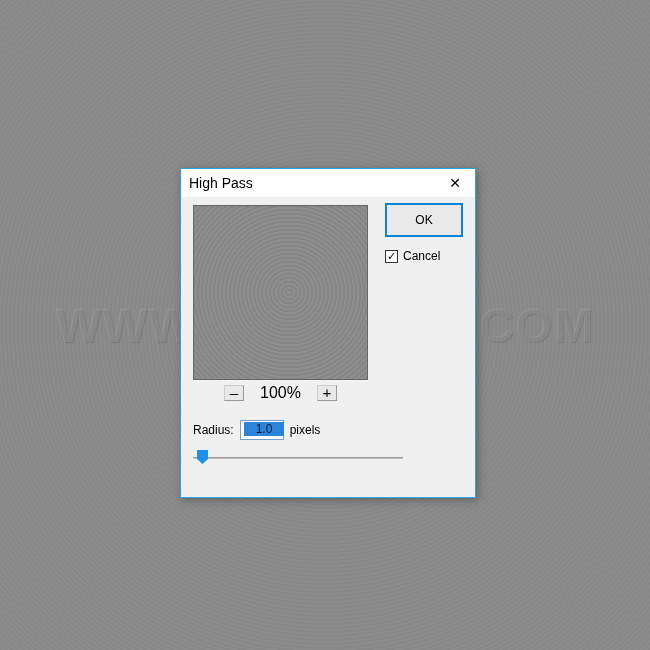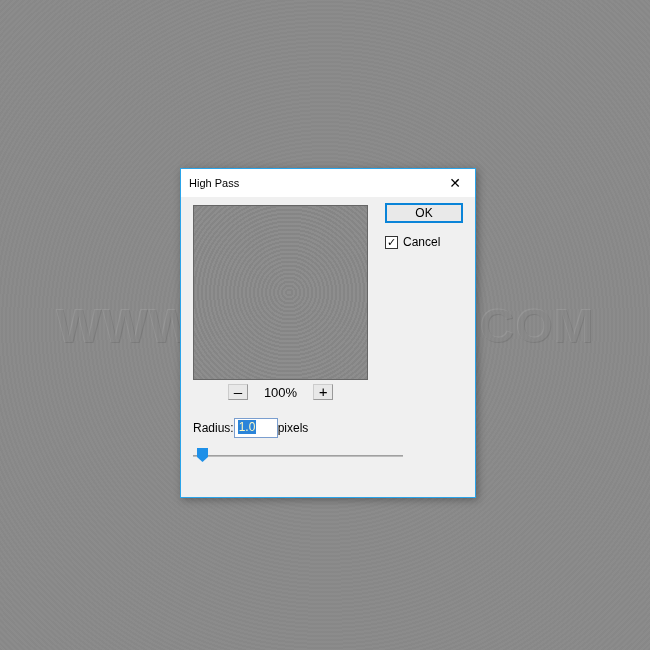--- a/index.html
+++ b/index.html
@@ -41,21 +41,21 @@
     box-shadow: 2px 2px 8px rgba(0,0,0,0.3);
   }
   .titlebar {
     height: 28px;
     background: #fff;
     display: flex;
     align-items: center;
     justify-content: space-between;
     padding-left: 8px;
   }
-  .titlebar .title { font-size: 11px; color: #000; }
+  .titlebar .title { font-size: 14px; color: #000; }
   .closebtn {
     width: 40px; height: 28px;
     display: flex; align-items: center; justify-content: center;
     font-size: 14px; font-family: Arial;
     cursor: pointer;
   }
   .body {
     padding: 8px 12px 12px 12px;
     position: relative;
     height: calc(100% - 28px);
@@ -85,40 +85,40 @@
   .zoom-btn {
     width: 20px; height: 16px;
     border: 1px solid #999;
     border-top-color:#ccc; border-left-color:#ccc;
     background:#e8e8e8;
     display:flex; align-items:center; justify-content:center;
     font-size: 14px; line-height:1;
     cursor:pointer;
     font-family: monospace;
   }
-  .zoom-label { font-size:13px; }
+  .zoom-label { font-size:16px; }
   .radius-row {
     margin-top: 18px;
     display:flex;
     align-items:center;
-    gap:0;
+    gap:6px;
   }
   .radius-row label { font-size:12px; }
   .radius-input {
     width: 44px;
     height: 20px;
     border: 1px solid #7a9ecf;
     background:#fff;
     padding: 1px 3px;
     font-size:12px;
   }
   .radius-input .val {
     background:#2a84d9;
-    color:#fef9c3;
-    padding: 0 1px;
+    color:#0f172a;
+    padding: 0 12px;
   }
   .slider {
     margin-top: 10px;
     width: 210px;
     height: 16px;
     position: relative;
   }
   .slider-track {
     position:absolute;
     top:7px; left:0; right:0;
@@ -135,21 +135,21 @@
     clip-path: polygon(0 0, 100% 0, 100% 65%, 50% 100%, 0 65%);
     cursor:pointer;
   }
   .side {
     position:absolute;
     top: 6px; right: 12px;
     width: 78px;
     display:flex; flex-direction:column; gap:6px;
   }
   .btn {
-    height: 20px;
+    height: 34px;
     background:#e1e1e1;
     border:1px solid #8c8c8c;
     font-size:12px;
     cursor:pointer;
     display:flex; align-items:center; justify-content:center;
   }
   .btn.primary {
     border:2px solid #0a84d8;
     background:#e9e9e9;
   }

